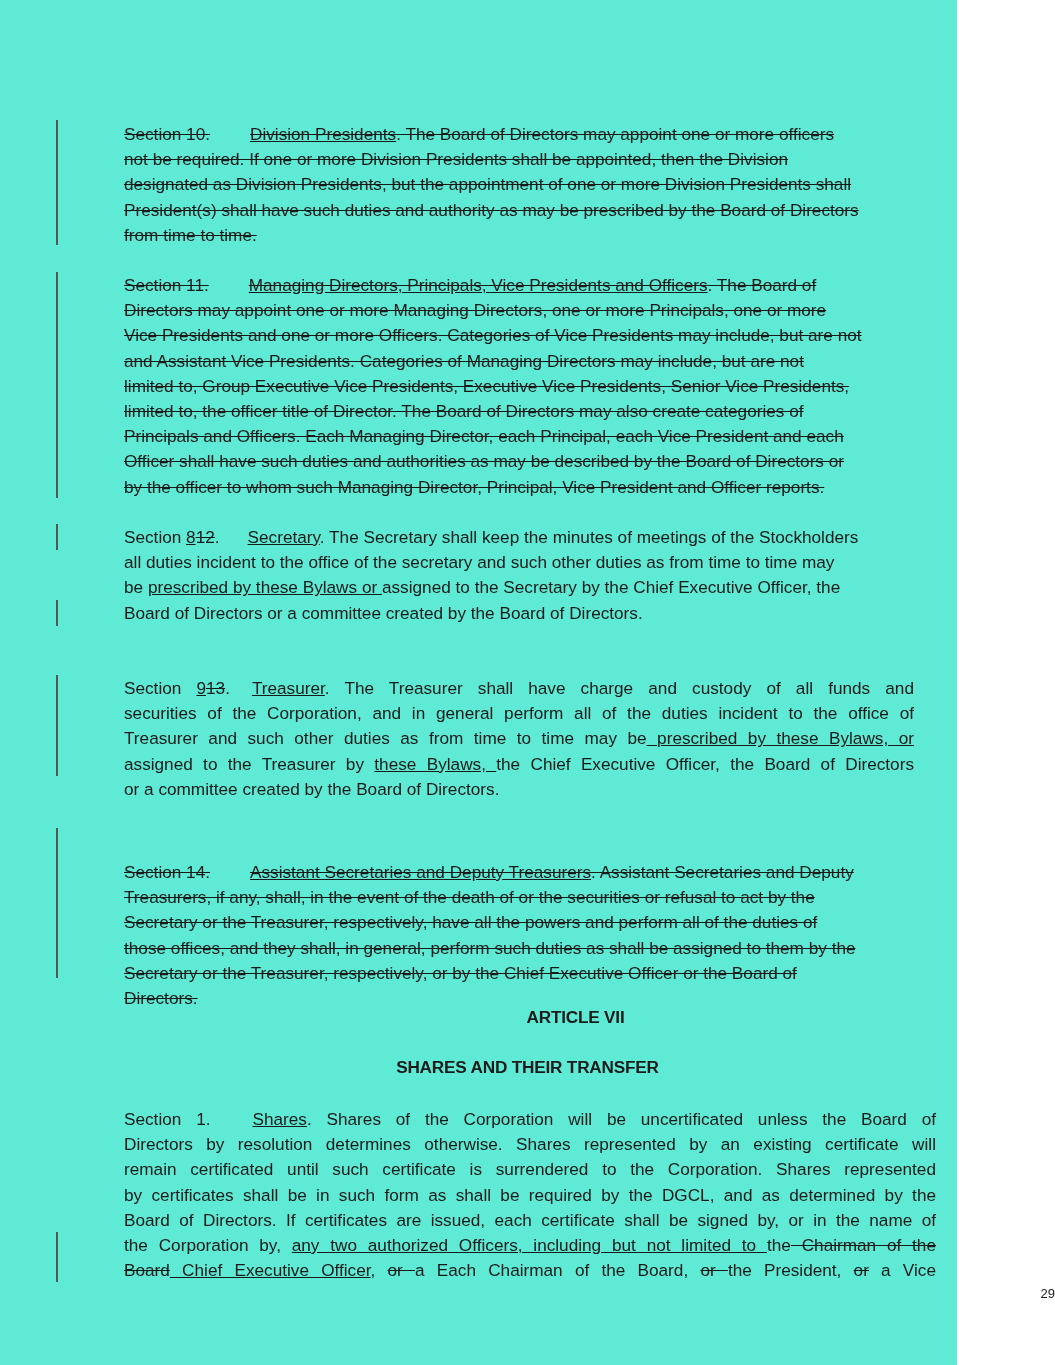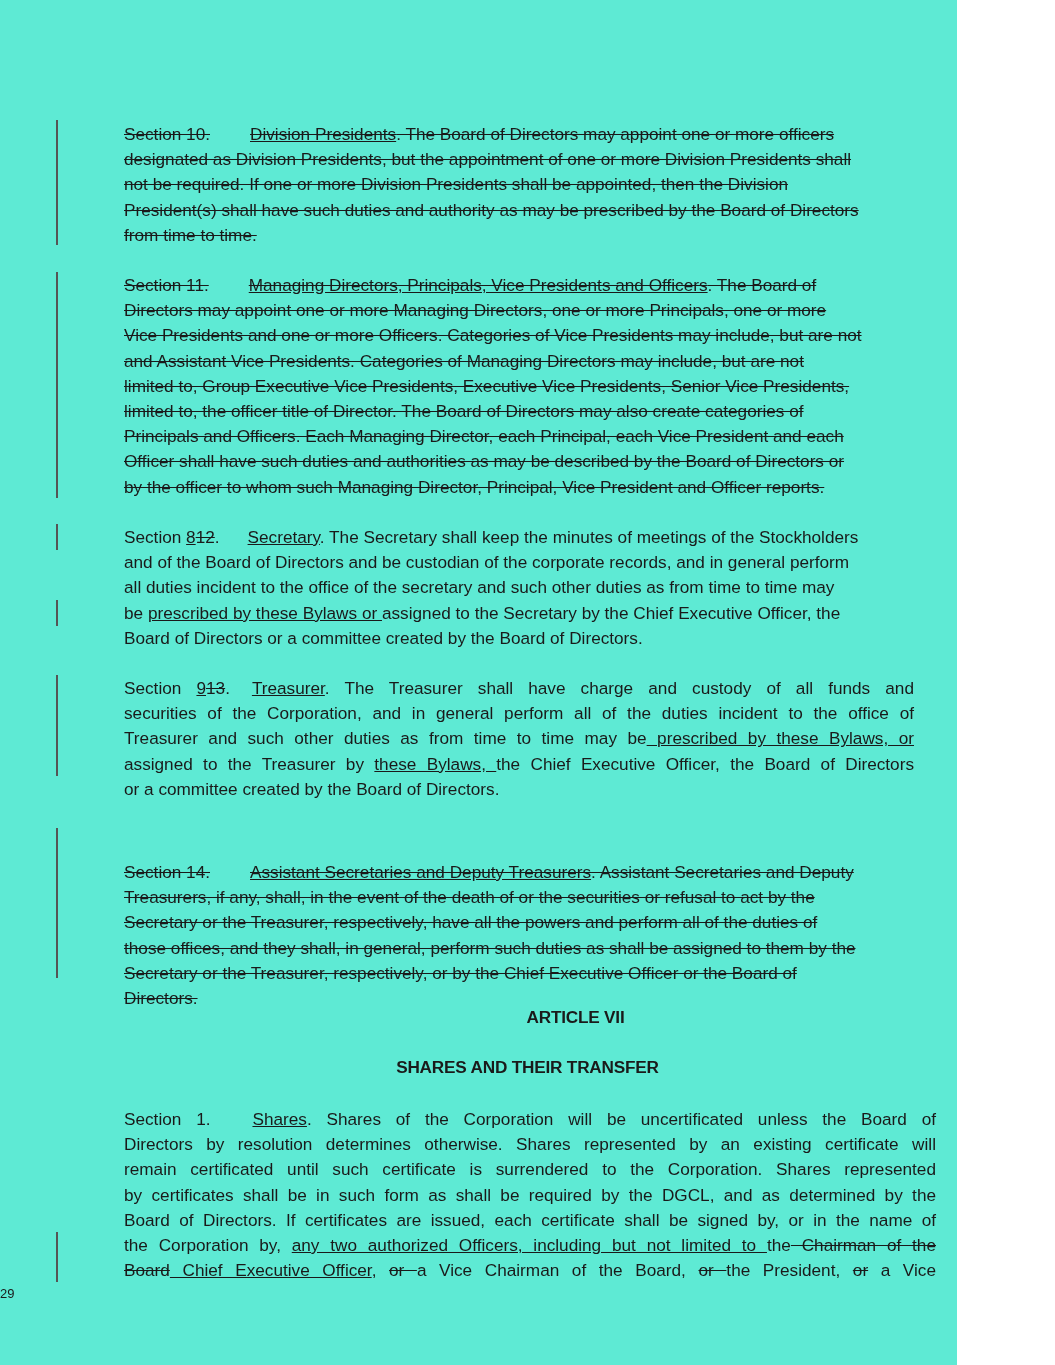--- a/index.html
+++ b/index.html
@@ -10,59 +10,58 @@
   .para .ln { display: block; white-space: nowrap; height: 25.2px; }
   .just .ln { text-align: justify; text-align-last: justify; white-space: normal; }
   .just .ln.last { text-align-last: left; }
   .del { text-decoration: line-through; }
   .ins { text-decoration: underline; }
   .tab { display: inline-block; width: 40px; }
   .tab2 { display: inline-block; width: 28px; }
   .heading { position: absolute; left: 0; width: 1055px; text-align: center; font-weight: bold;
              font-size: 17.2px; letter-spacing: -0.2px; }
   .bar { position: absolute; left: 56px; width: 2px; background: #555; }
-  .pagenum { position: absolute; left: 0; width: 1055px; top: 1286px; text-align: left; font-size: 13px; }
+  .pagenum { position: absolute; left: 0; width: 1055px; top: 1286px; text-align: right; font-size: 13px; }
 </style>
 </head>
 <body>
 
 <div class="page">
 
   <div class="bar" style="top:120px;height:125px;"></div>
   <div class="bar" style="top:272px;height:226px;"></div>
   <div class="bar" style="top:524px;height:26px;"></div>
   <div class="bar" style="top:600px;height:26px;"></div>
   <div class="bar" style="top:675px;height:26px;"></div>
   <div class="bar" style="top:700px;height:76px;"></div>
   <div class="bar" style="top:828px;height:150px;"></div>
   <div class="bar" style="top:1232px;height:50px;"></div>
 
   <div class="para" style="top:122px;">
     <span class="ln del"><span>Section 10.</span><span class="tab"></span><span class="ins">Division Presidents</span><span>. The Board of Directors may appoint one or more officers</span></span>
+    <span class="ln del">not be required. If one or more Division Presidents shall be appointed, then the Division</span>
     <span class="ln del">designated as Division Presidents, but the appointment of one or more Division Presidents shall</span>
-    <span class="ln del">not be required. If one or more Division Presidents shall be appointed, then the Division</span>
     <span class="ln del">President(s) shall have such duties and authority as may be prescribed by the Board of Directors</span>
     <span class="ln del">from time to time.</span>
   </div>
 
   <div class="para" style="top:273px;">
     <span class="ln del"><span>Section 11.</span><span class="tab"></span><span class="ins">Managing Directors, Principals, Vice Presidents and Officers</span><span>. The Board of</span></span>
     <span class="ln del">Directors may appoint one or more Managing Directors, one or more Principals, one or more</span>
     <span class="ln del">Vice Presidents and one or more Officers. Categories of Vice Presidents may include, but are not</span>
     <span class="ln del">and Assistant Vice Presidents. Categories of Managing Directors may include, but are not</span>
     <span class="ln del">limited to, Group Executive Vice Presidents, Executive Vice Presidents, Senior Vice Presidents,</span>
     <span class="ln del">limited to, the officer title of Director. The Board of Directors may also create categories of</span>
     <span class="ln del">Principals and Officers. Each Managing Director, each Principal, each Vice President and each</span>
     <span class="ln del">Officer shall have such duties and authorities as may be described by the Board of Directors or</span>
     <span class="ln del">by the officer to whom such Managing Director, Principal, Vice President and Officer reports.</span>
   </div>
 
   <div class="para" style="top:525px;">
     <span class="ln"><span>Section </span><span class="ins">8</span><span class="del">12</span>.<span class="tab2"></span><span class="ins">Secretary</span><span>. The Secretary shall keep the minutes of meetings of the Stockholders</span></span>
-    <span class="ln">and of the Board of Directors and be custodian of the corporate records, and in general perform</span>
     <span class="ln">all duties incident to the office of the secretary and such other duties as from time to time may</span>
     <span class="ln"><span>be </span><span class="ins">prescribed by these Bylaws or </span><span>assigned to the Secretary by the Chief Executive Officer, the</span></span>
     <span class="ln">Board of Directors or a committee created by the Board of Directors.</span>
   </div>
 
   <div class="para just" style="top:676px;width:790px;">
     <span class="ln"><span>Section </span><span class="ins">9</span><span class="del">13</span>.<span class="tab2" style="width:22px"></span><span class="ins">Treasurer</span><span>. The Treasurer shall have charge and custody of all funds and</span></span>
     <span class="ln">securities of the Corporation, and in general perform all of the duties incident to the office of</span>
     <span class="ln"><span>Treasurer and such other duties as from time to time may be</span><span class="ins"> prescribed by these Bylaws, or</span></span>
     <span class="ln"><span>assigned to the Treasurer by </span><span class="del ins">these Bylaws, </span><span>the Chief Executive Officer, the Board of Directors</span></span>
@@ -81,17 +80,17 @@
   <div class="heading" style="top:1007px;padding-left:48px;">ARTICLE VII</div>
   <div class="heading" style="top:1057px;">SHARES AND THEIR TRANSFER</div>
 
   <div class="para just" style="top:1107px;">
     <span class="ln"><span>Section 1.</span><span class="tab" style="width:42px"></span><span class="ins">Shares</span><span>. Shares of the Corporation will be uncertificated unless the Board of</span></span>
     <span class="ln">Directors by resolution determines otherwise. Shares represented by an existing certificate will</span>
     <span class="ln">remain certificated until such certificate is surrendered to the Corporation. Shares represented</span>
     <span class="ln">by certificates shall be in such form as shall be required by the DGCL, and as determined by the</span>
     <span class="ln">Board of Directors. If certificates are issued, each certificate shall be signed by, or in the name of</span>
     <span class="ln"><span>the Corporation by, </span><span class="ins">any two authorized Officers, including but not limited to </span><span>the</span><span class="del"> Chairman of the</span></span>
-    <span class="ln"><span class="del">Board</span><span class="ins"> Chief Executive Officer</span><span>, </span><span class="del">or </span><span>a Vice Chairman of the Board, </span><span class="del">or </span><span>the President, </span><span class="del">or</span><span> a Vice</span></span>
+    <span class="ln"><span class="del">Board</span><span class="ins"> Chief Executive Officer</span><span>, </span><span class="del">or </span><span>a Each Chairman of the Board, </span><span class="del">or </span><span>the President, </span><span class="del">or</span><span> a Vice</span></span>
   </div>
 
   <div class="pagenum">29</div>
 </div>
 
 </body></html>

